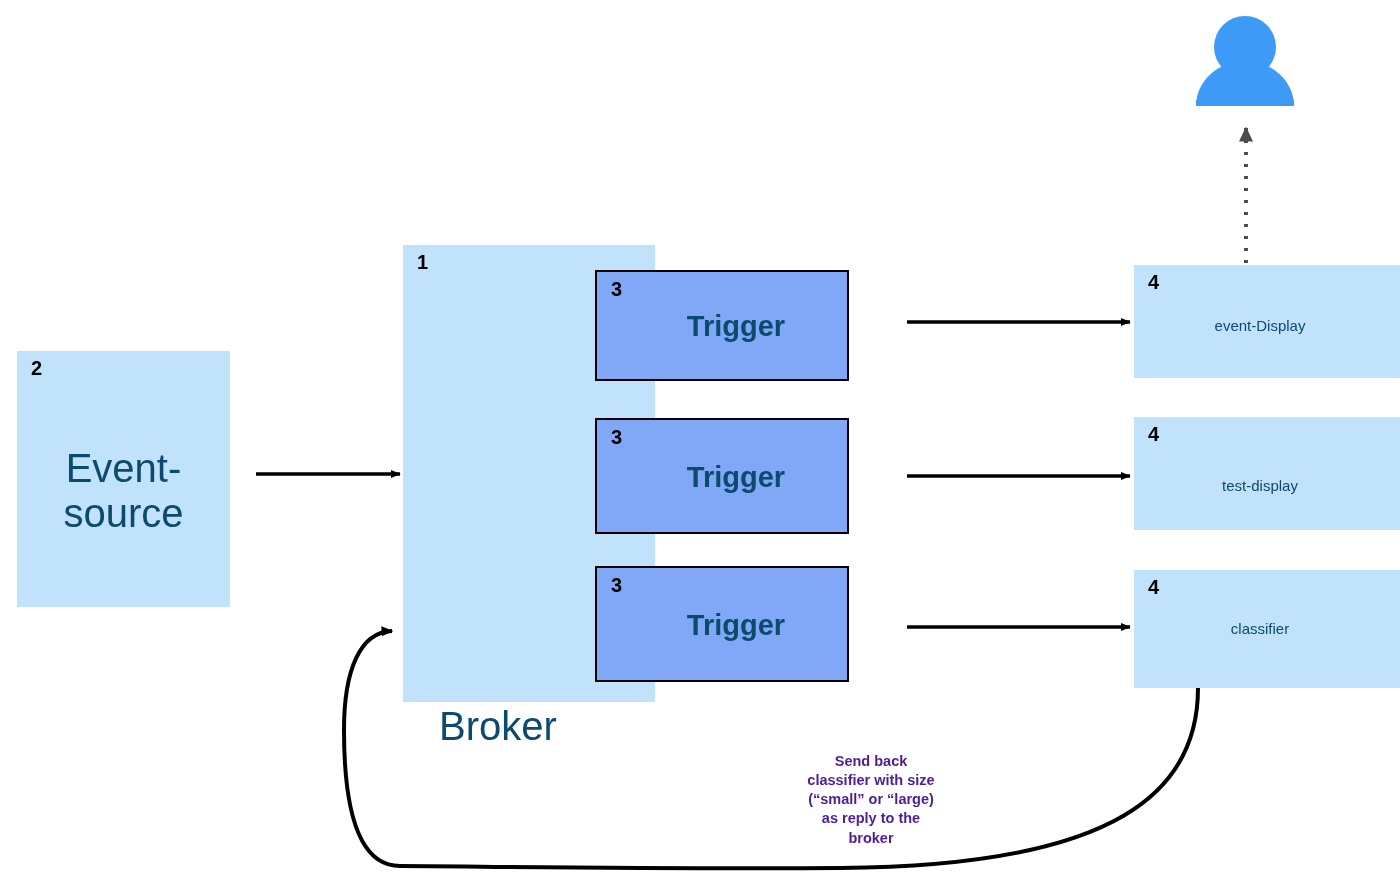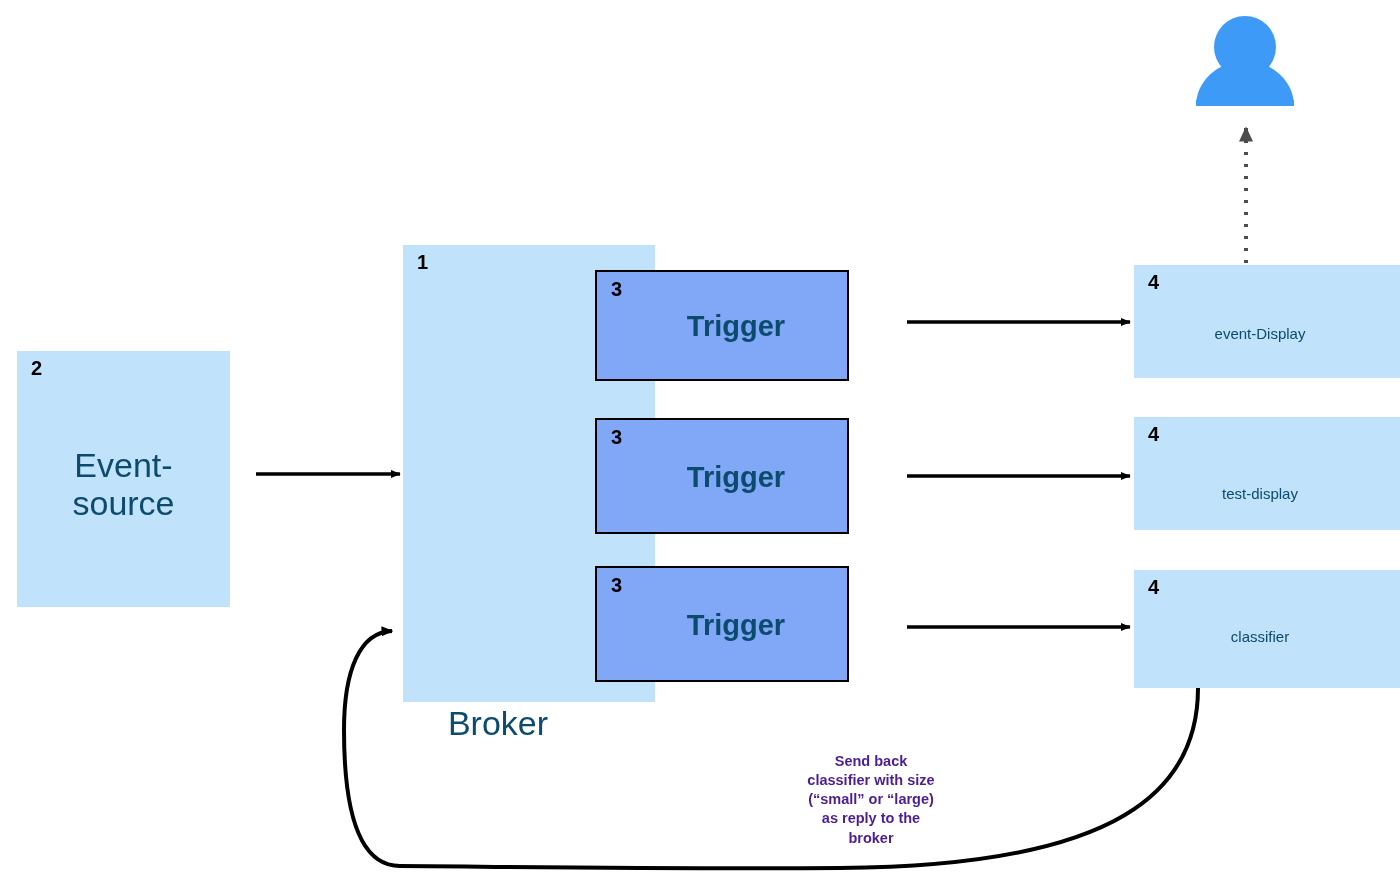--- a/index.html
+++ b/index.html
@@ -39,32 +39,31 @@
     color: #000000;
   }
   .box-center-label {
     position: absolute;
     left: 0;
     right: 0;
     text-align: center;
     color: #0c4a6e;
   }
   .lbl-big {
-    font-size: 34px;
+    font-size: 40px;
     line-height: 1.12;
     font-weight: normal;
   }
   .lbl-trigger {
     font-size: 29px;
     font-weight: bold;
   }
   .lbl-small {
     font-size: 15px;
     font-weight: normal;
-    margin-top: 8px;
   }
   #svg-layer {
     position: absolute;
     top: 0;
     left: 0;
     width: 1400px;
     height: 896px;
     pointer-events: none;
   }
   .note {

